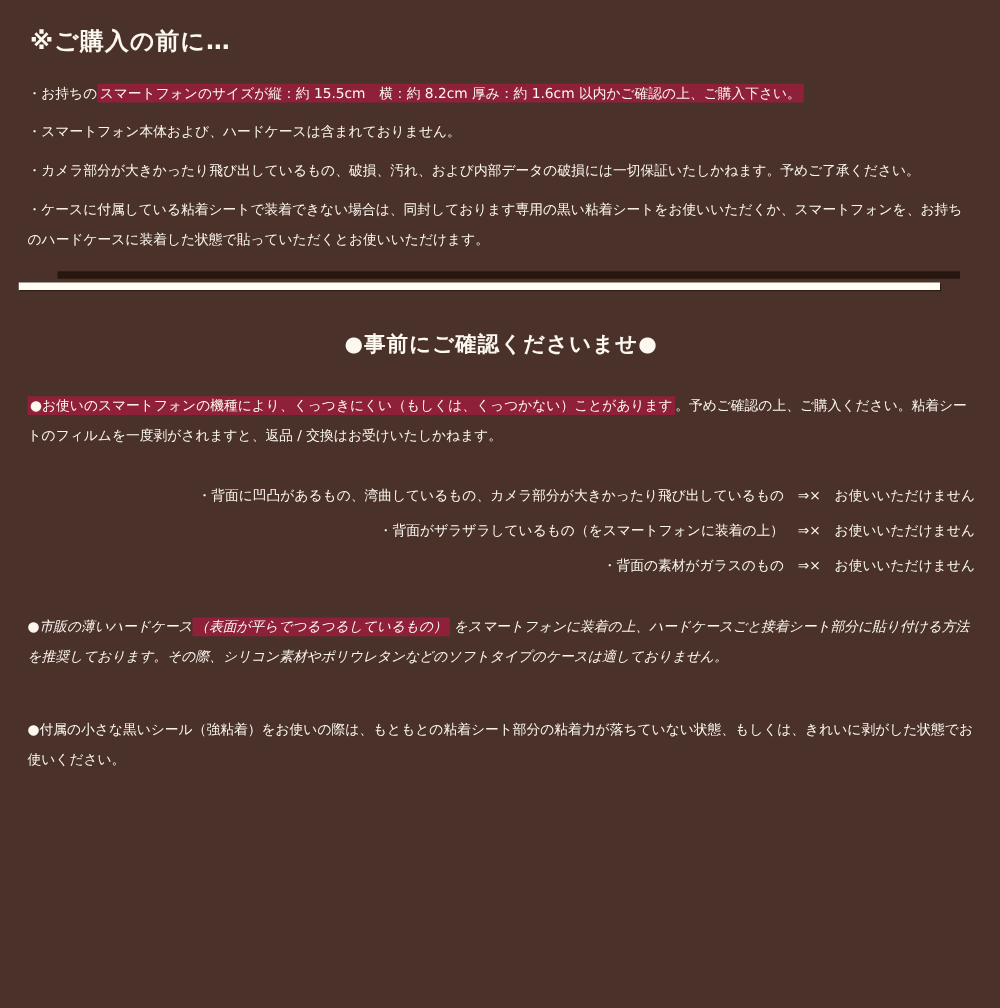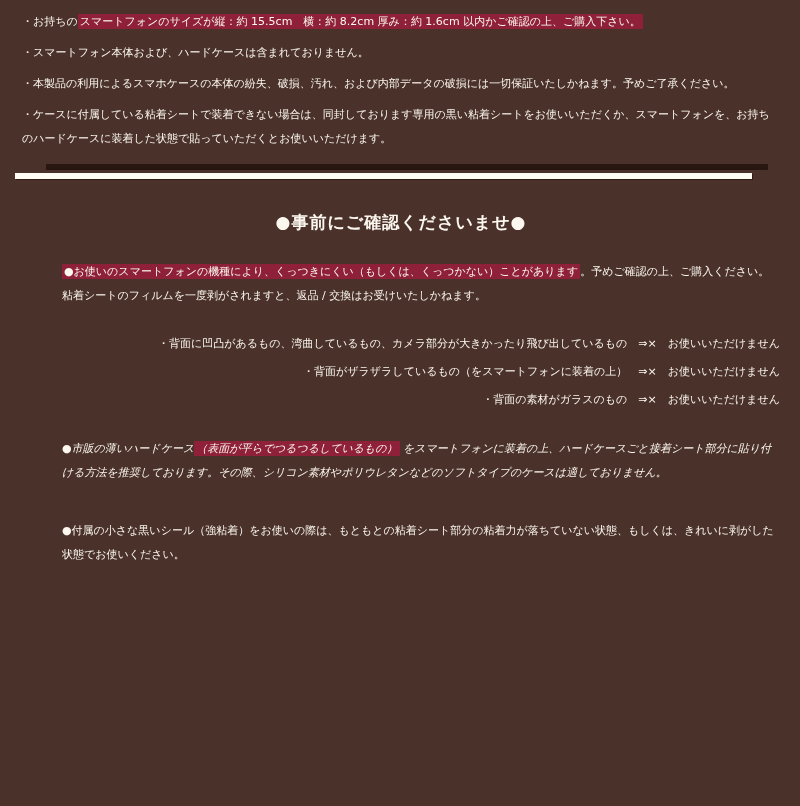--- a/index.html
+++ b/index.html
@@ -50,37 +50,38 @@
     box-shadow: 1px 1px 0 rgba(25, 12, 6, 0.55);
   }
   .sec2-title {
     font-size: 17px;
     font-weight: bold;
     text-align: center;
     margin: 32px 0 26px 0;
     letter-spacing: 1px;
     color: var(--fg, #fcf7ef);
   }
-  .sec2 p.line { margin-bottom: 8px; margin-left: 40px; }
+  .sec2 p.line { margin-bottom: 8px; }
   .sec2 .intro { margin-bottom: 22px; }
   .sub-bullets { margin: 20px 0 0 16px; }
   .sub-bullets p.line { line-height: 27px; margin-bottom: 1px; text-align: right; }
   .note-1 { margin-top: 24px; font-style: italic; }
   .note-2 { margin-top: 34px; }
 </style>
 </head>
 <body>
 
 <div class="wrap">
 
+  <h1 class="sec1-title">※ご購入の前に…</h1>
 
   <div class="sec1">
       <p class="line"><span>・お持ちの</span><span class="hl">スマートフォンのサイズが縦：約 15.5cm　横：約 8.2cm 厚み：約 1.6cm 以内かご確認の上、ご購入下さい。</span></p>
       <p class="line"><span>・スマートフォン本体および、ハードケースは含まれておりません。</span></p>
-      <p class="line"><span>・本製品の利用によるスマホケースの本体の紛失、破損、汚れ、および内部データの破損には一切保証いたしかねます。予めご了承ください。</span></p>
+      <p class="line"><span>・カメラ部分が大きかったり飛び出しているもの、破損、汚れ、および内部データの破損には一切保証いたしかねます。予めご了承ください。</span></p>
       <p class="line"><span>・ケースに付属している粘着シートで装着できない場合は、同封しております専用の黒い粘着シートをお使いいただくか、スマートフォンを、お持ちのハードケースに装着した状態で貼っていただくとお使いいただけます。</span></p>
     </div>
 
   <div class="rule">
     <div class="rule-dark"></div>
     <div class="rule-light"></div>
   </div>
 
   <div class="sec2">
 

